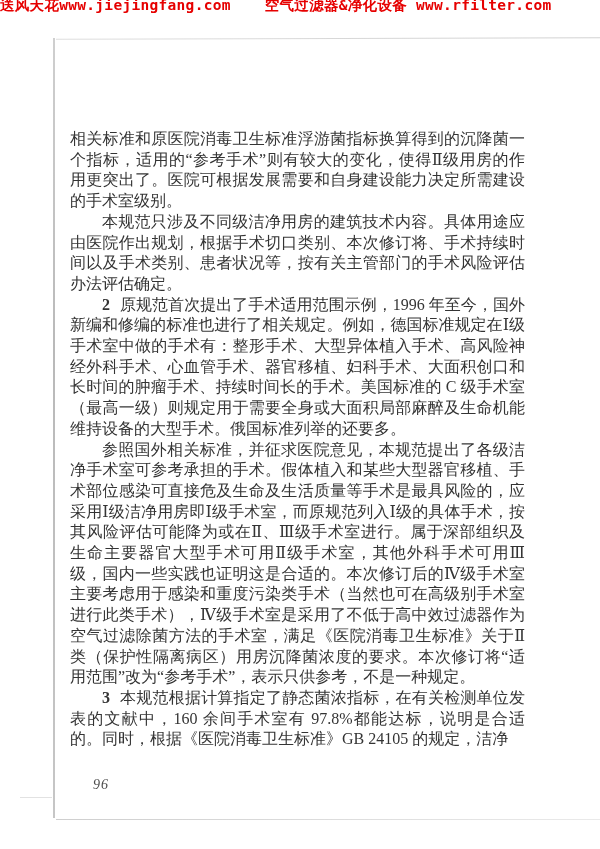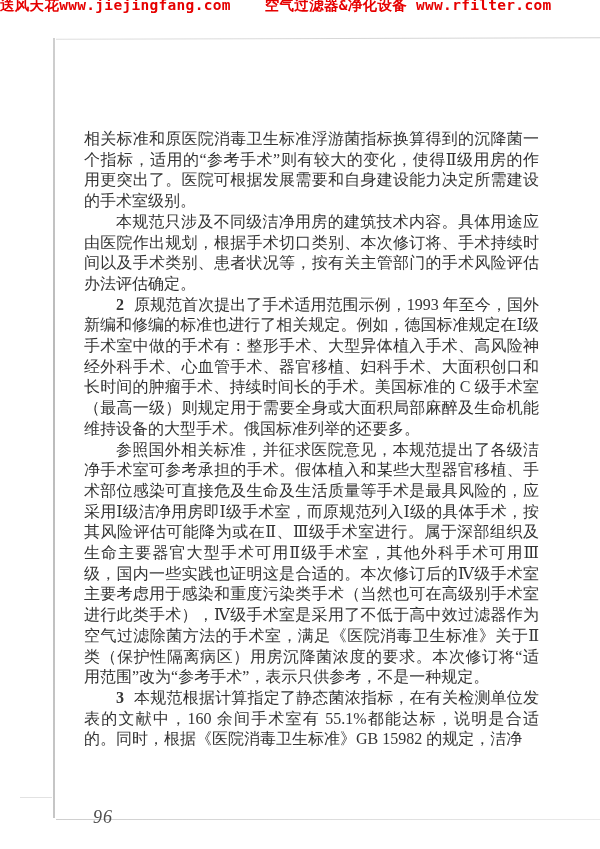--- a/index.html
+++ b/index.html
@@ -65,21 +65,21 @@
     left: 20px;
     top: 797px;
     width: 32px;
     height: 1px;
     background: #e2e2e2;
   }
 
   
   .text-block {
     position: absolute;
-    left: 84px;
+    left: 70px;
     top: 129px;
     width: 455px;
     color: #343434;
     font-size: 16px;
     line-height: 20.7px;
     text-align: justify;
   }
   .para { margin: 0; }
   .para.indent { text-indent: 2em; }
   .pnum {
@@ -87,45 +87,44 @@
     margin-right: 0.62em;
     font-family: "Liberation Serif", "DejaVu Serif", serif;
   }
 
   
   .page-number {
     position: absolute;
     left: 93px;
     top: 777px;
     font-style: italic;
-    font-size: 18px;
+    font-size: 14px;
     color: #4c4c4c;
     letter-spacing: 1px;
-    margin-top: 30px;
   }
 </style>
 </head>
 <body>
 
 <div class="banner">
   <a href="#">送风天花www.jiejingfang.com</a><span class="gap"></span><a href="#">空气过滤器&amp;净化设备 www.rfilter.com</a>
 </div>
 
 <div class="edge-top"></div>
 <div class="edge-left"></div>
 <div class="edge-bottom"></div>
 <div class="edge-tick"></div>
 
 <div class="text-block">
 
   <p class="para"><span>相关标准和原医院消毒卫生标准浮游菌指标换算得到的沉降菌一个指标，适用的“参考手术”则有较大的变化，使得Ⅱ级用房的作用更突出了。医院可根据发展需要和自身建设能力决定所需建设的手术室级别。</span></p>
 
   <p class="para indent"><span>本规范只涉及不同级洁净用房的建筑技术内容。具体用途应由医院作出规划，根据手术切口类别、本次修订将、手术持续时间以及手术类别、患者状况等，按有关主管部门的手术风险评估办法评估确定。</span></p>
 
-  <p class="para indent"><b class="pnum">2</b><span>原规范首次提出了手术适用范围示例，1993 年至今，国外新编和修编的标准也进行了相关规定。例如，德国标准规定在Ⅰ级手术室中做的手术有：整形手术、大型异体植入手术、高风险神经外科手术、心血管手术、器官移植、妇科手术、大面积创口和长时间的肿瘤手术、持续时间长的手术。美国标准的 C 级手术室（最高一级）则规定用于需要全身或大面积局部麻醉及生命机能维持设备的大型手术。俄国标准列举的还要多。</span></p>
+  <p class="para indent"><b class="pnum">2</b><span>原规范首次提出了手术适用范围示例，1996 年至今，国外新编和修编的标准也进行了相关规定。例如，德国标准规定在Ⅰ级手术室中做的手术有：整形手术、大型异体植入手术、高风险神经外科手术、心血管手术、器官移植、妇科手术、大面积创口和长时间的肿瘤手术、持续时间长的手术。美国标准的 C 级手术室（最高一级）则规定用于需要全身或大面积局部麻醉及生命机能维持设备的大型手术。俄国标准列举的还要多。</span></p>
 
   <p class="para indent"><span>参照国外相关标准，并征求医院意见，本规范提出了各级洁净手术室可参考承担的手术。假体植入和某些大型器官移植、手术部位感染可直接危及生命及生活质量等手术是最具风险的，应采用Ⅰ级洁净用房即Ⅰ级手术室，而原规范列入Ⅰ级的具体手术，按其风险评估可能降为或在Ⅱ、Ⅲ级手术室进行。属于深部组织及生命主要器官大型手术可用Ⅱ级手术室，其他外科手术可用Ⅲ级，国内一些实践也证明这是合适的。本次修订后的Ⅳ级手术室主要考虑用于感染和重度污染类手术（当然也可在高级别手术室进行此类手术），Ⅳ级手术室是采用了不低于高中效过滤器作为空气过滤除菌方法的手术室，满足《医院消毒卫生标准》关于Ⅱ类（保护性隔离病区）用房沉降菌浓度的要求。本次修订将“适用范围”改为“参考手术”，表示只供参考，不是一种规定。</span></p>
 
-  <p class="para indent"><b class="pnum">3</b><span>本规范根据计算指定了静态菌浓指标，在有关检测单位发表的文献中，160 余间手术室有 55.1%都能达标，说明是合适的。同时，根据《医院消毒卫生标准》GB 15982 的规定，洁净</span></p>
+  <p class="para indent"><b class="pnum">3</b><span>本规范根据计算指定了静态菌浓指标，在有关检测单位发表的文献中，160 余间手术室有 97.8%都能达标，说明是合适的。同时，根据《医院消毒卫生标准》GB 24105 的规定，洁净</span></p>
 
 </div>
 
 <div class="page-number">96</div>
 
 </body></html>

